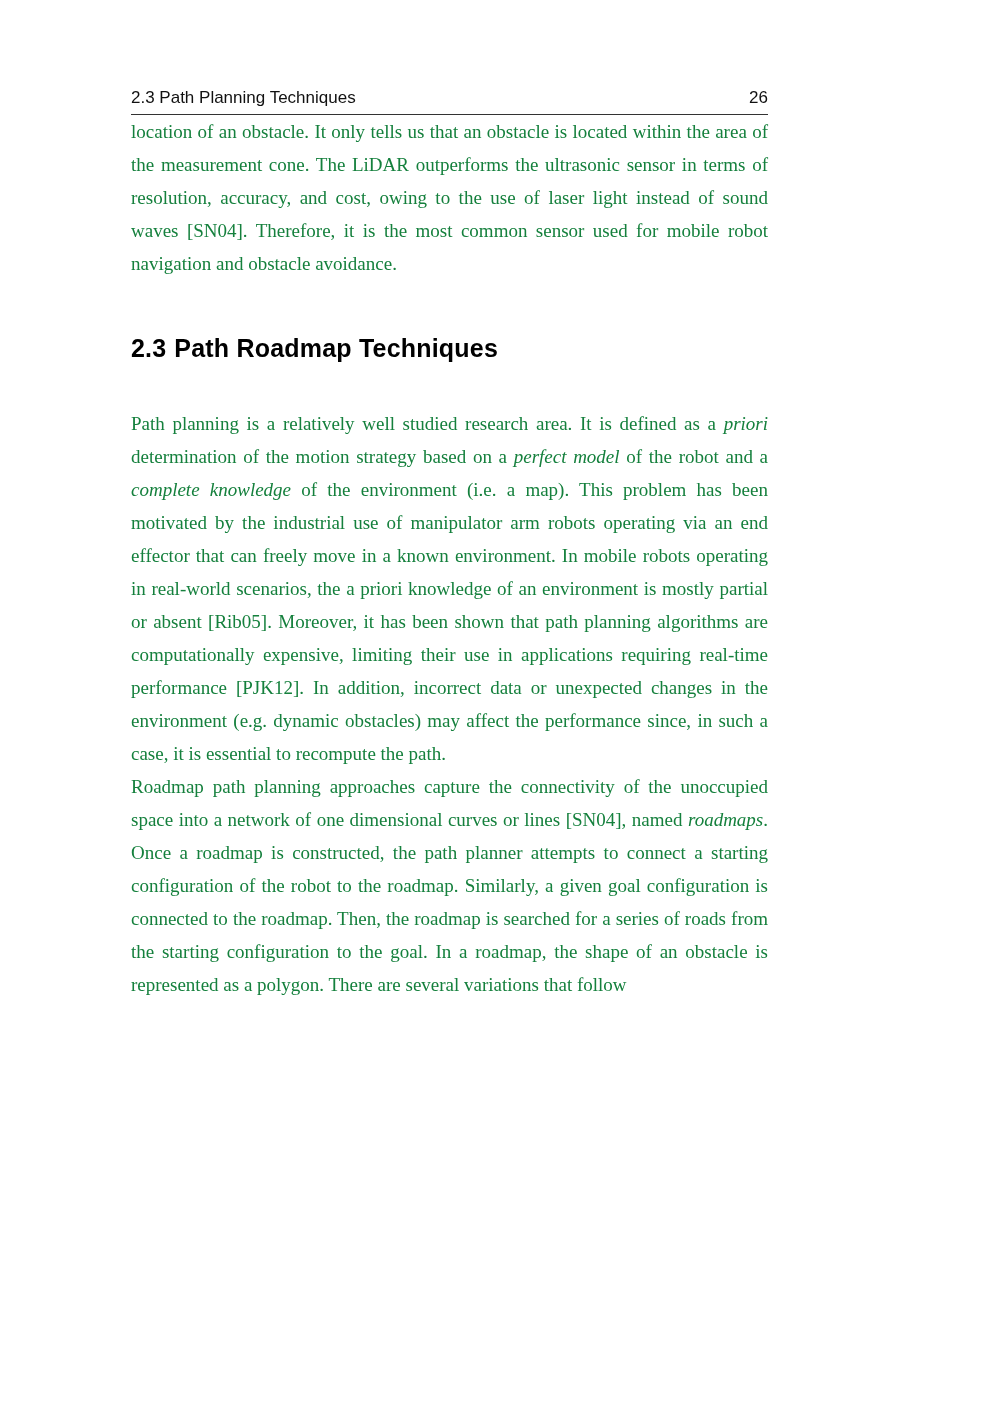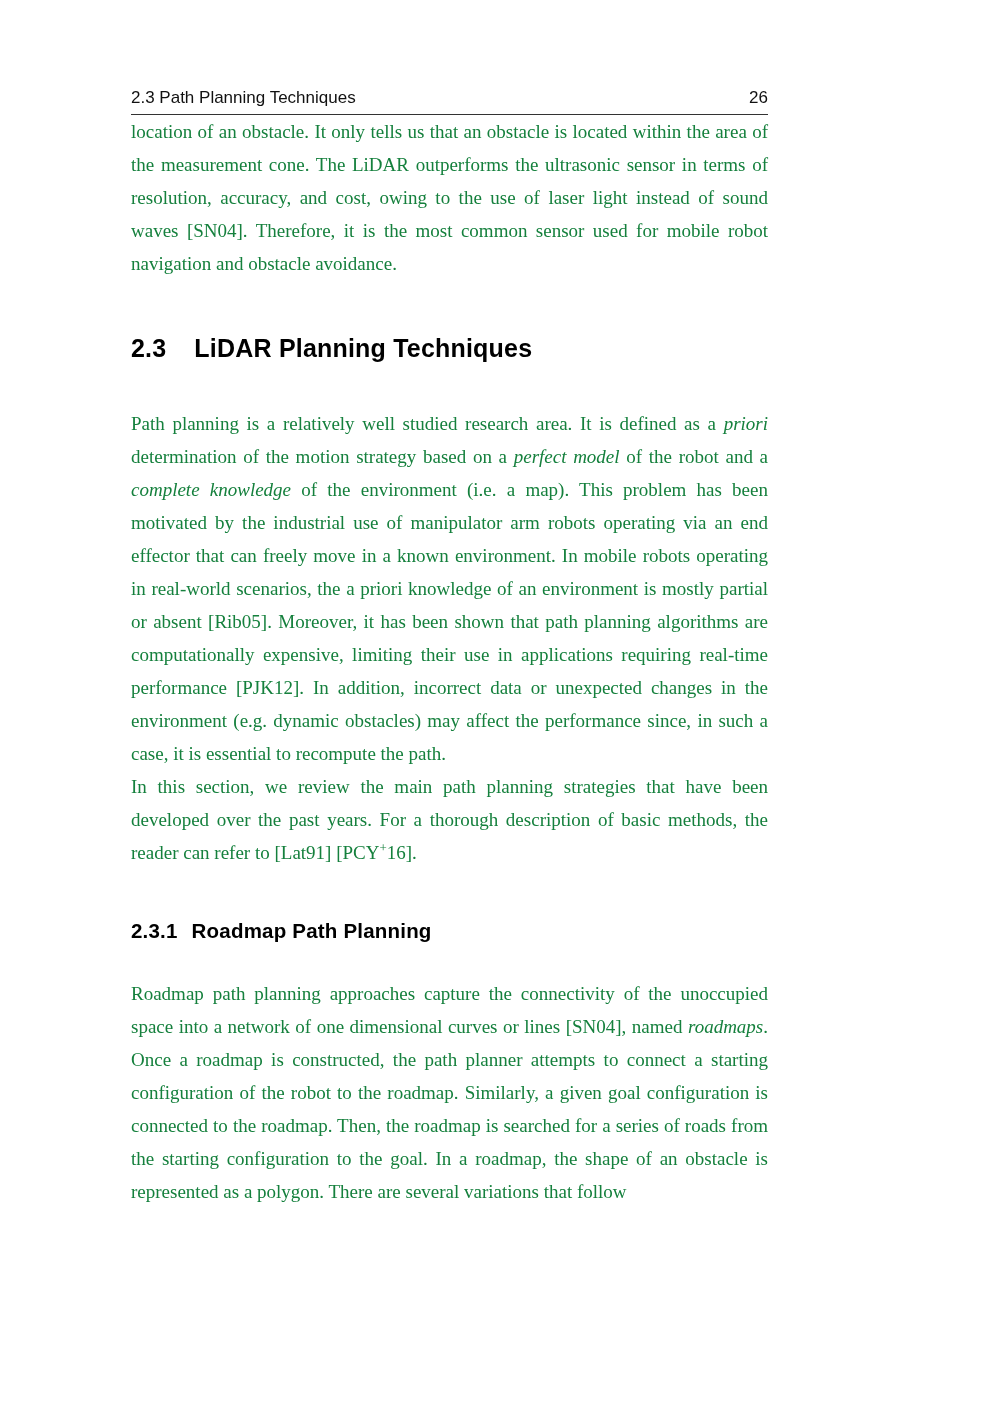--- a/index.html
+++ b/index.html
@@ -46,21 +46,21 @@
   .par-after-head   { margin-top: 0; }
   .par-gap          { margin-top: 13px; }
   h2.section-heading {
     font-family: "Liberation Sans", sans-serif;
     font-weight: bold;
     font-size: 25px;
     color: #000;
     margin: 54px 0 44px 0;
     letter-spacing: 0.2px;
   }
-  h2.section-heading .h-num { margin-right: 28px; }
+  h2.section-heading .h-num { margin-right: 8px; }
   h3.subsection-heading {
     font-family: "Liberation Sans", sans-serif;
     font-weight: bold;
     font-size: 20.5px;
     color: #000;
     margin: 50px 0 34px 0;
     letter-spacing: 0.2px;
   }
   h3.subsection-heading .h-num { margin-right: 14px; }
   em { font-style: italic; }
@@ -74,27 +74,23 @@
 
     <header class="running-header">
       <span>2.3 Path Planning Techniques</span>
       <span>26</span>
     </header>
     <hr class="header-rule">
 
     <p class="body-par par-intro">location of an obstacle. It only tells us that an obstacle is located within the area of the measurement cone. The LiDAR outperforms the ultrasonic sensor in terms of resolution, accuracy, and cost, owing to the use of laser light instead of sound waves [SN04]. Therefore, it is the most common sensor used for mobile robot navigation and obstacle avoidance.</p>
 
     <h2 class="section-heading">
-      <span class="h-num">2.3</span><span>LiDAR Planning Techniques</span>
+      <span class="h-num">2.3</span><span>Path Roadmap Techniques</span>
     </h2>
 
     <p class="body-par par-after-head">Path planning is a relatively well studied research area. It is defined as a <em>priori</em> determination of the motion strategy based on a <em>perfect model</em> of the robot and a <em>complete knowledge</em> of the environment (i.e. a map). This problem has been motivated by the industrial use of manipulator arm robots operating via an end effector that can freely move in a known environment. In mobile robots operating in real-world scenarios, the a priori knowledge of an environment is mostly partial or absent [Rib05]. Moreover, it has been shown that path planning algorithms are computationally expensive, limiting their use in applications requiring real-time performance [PJK12]. In addition, incorrect data or unexpected changes in the environment (e.g. dynamic obstacles) may affect the performance since, in such a case, it is essential to recompute the path.</p>
 
-    <p class="body-par par-gap">In this section, we review the main path planning strategies that have been developed over the past years. For a thorough description of basic methods, the reader can refer to [Lat91] [PCY<sup>+</sup>16].</p>
 
-    <h3 class="subsection-heading">
-      <span class="h-num">2.3.1</span><span>Roadmap Path Planning</span>
-    </h3>
 
     <p class="body-par par-after-head">Roadmap path planning approaches capture the connectivity of the unoccupied space into a network of one dimensional curves or lines [SN04], named <em>roadmaps</em>. Once a roadmap is constructed, the path planner attempts to connect a starting configuration of the robot to the roadmap. Similarly, a given goal configuration is connected to the roadmap. Then, the roadmap is searched for a series of roads from the starting configuration to the goal. In a roadmap, the shape of an obstacle is represented as a polygon. There are several variations that follow</p>
 
   </div>
 </div>
 
 </body></html>

